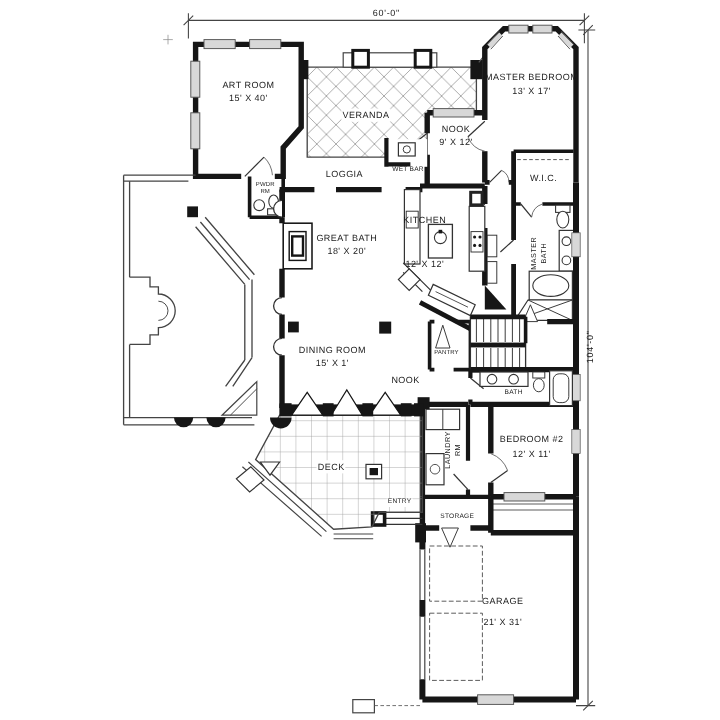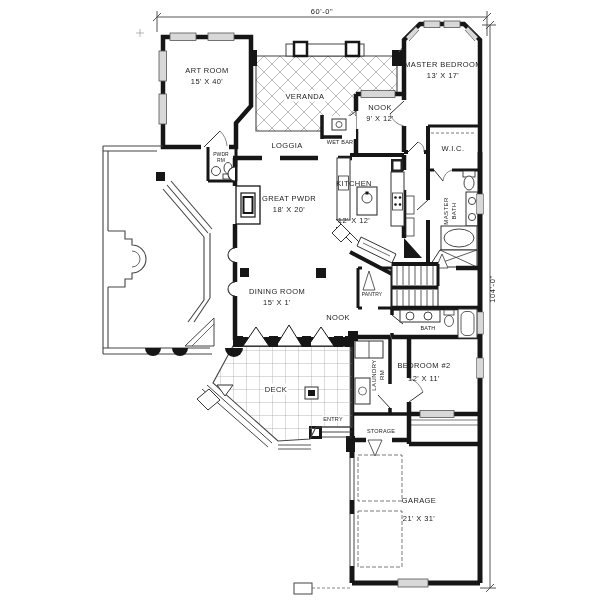--- a/index.html
+++ b/index.html
@@ -311,21 +311,21 @@
     <span>LOGGIA</span>
     </div>
   <div class="lbl tiny" style="left:221px;top:157px">
     <span>PWDR</span>
       <span>RM</span>
     </div>
   <div class="lbl" style="left:453px;top:148px">
     <span>W.I.C.</span>
     </div>
   <div class="lbl" style="left:289px;top:204px">
-    <span>GREAT PWDR</span>
+    <span>GREAT BATH</span>
       <span>18' X 20'</span>
     </div>
   <div class="lbl" style="left:354px;top:183px">
     <span>KITCHEN</span>
     </div>
   <div class="lbl" style="left:354px;top:220px">
     <span>12' X 12'</span>
     </div>
   <div class="lbl rot md" style="left:450px;top:211px">
     <span>MASTER</span>
@@ -337,21 +337,21 @@
     </div>
   <div class="lbl" style="left:338px;top:317px">
     <span>NOOK</span>
     </div>
   <div class="lbl tiny bg" style="left:372px;top:294px">
     <span>PANTRY</span>
     </div>
   <div class="lbl sm" style="left:428px;top:328px">
     <span>BATH</span>
     </div>
-  <div class="lbl lh13" style="left:424px;top:372px">
+  <div class="lbl lh13" style="left:443px;top:372px">
     <span>BEDROOM #2</span>
       <span>12' X 11'</span>
     </div>
   <div class="lbl rot md" style="left:378px;top:375px">
     <span>LAUNDRY</span>
       <span>RM</span>
     </div>
   <div class="lbl bg" style="left:276px;top:389px">
     <span>DECK</span>
     </div>

